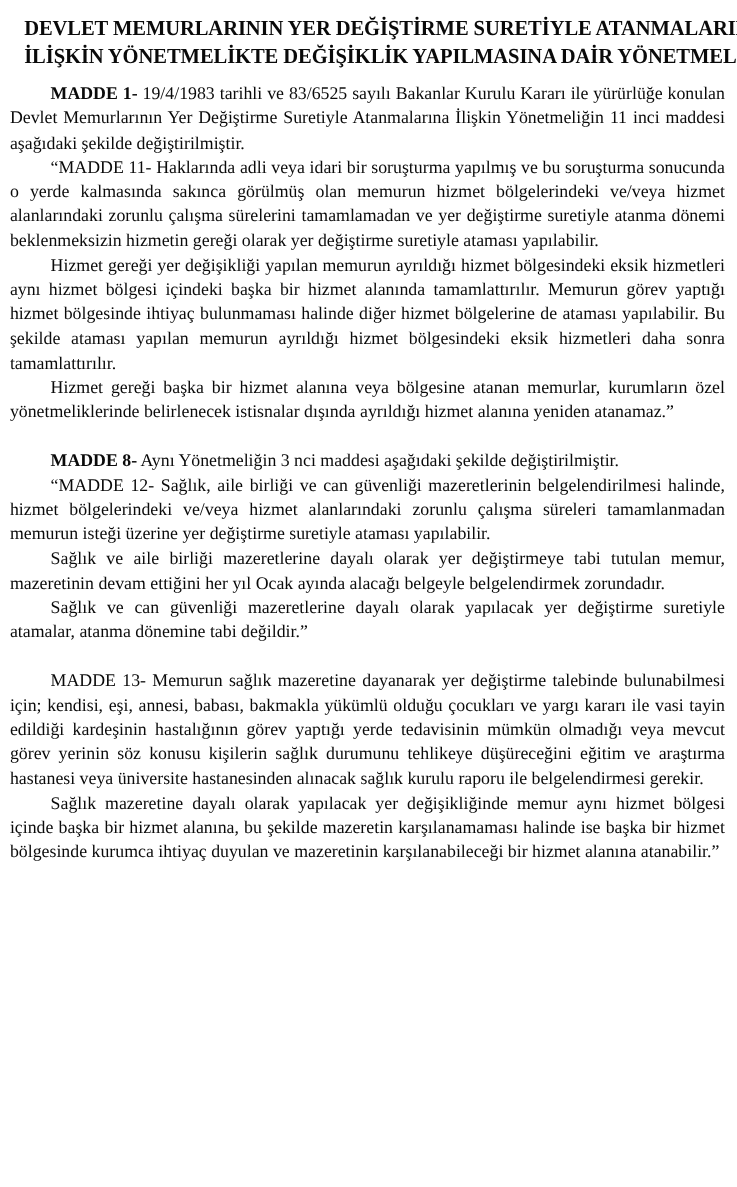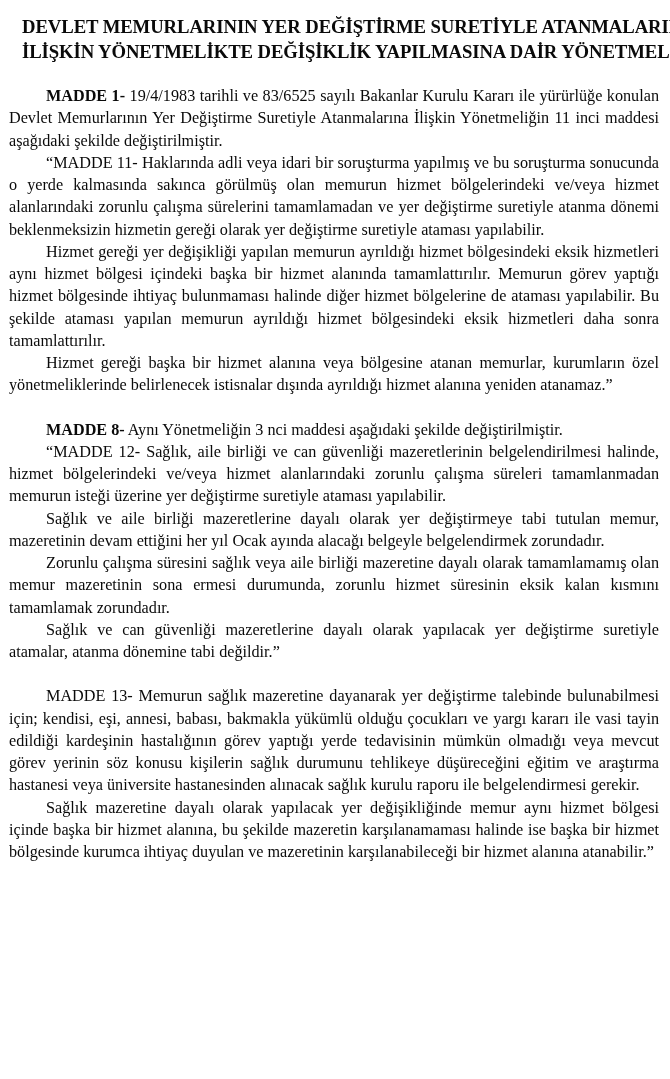--- a/index.html
+++ b/index.html
@@ -34,21 +34,21 @@
     transform: scaleX(0.96);
     transform-origin: center top;
     white-space: nowrap;
   }
   .doc-title .tl {
     display: block;
   }
 
   
   .body-text {
-    margin-top: 21px;
+    margin-top: 10px;
   }
   p.para {
     margin: 0;
     font-size: 16.2px;
     line-height: 22.25px;
     text-align: justify;
     text-justify: inter-word;
     text-indent: 37px;
     hyphens: none;
   }
@@ -83,21 +83,20 @@
     <p class="para"><span>Hizmet gereği başka bir hizmet alanına veya bölgesine atanan memurlar, kurumların özel yönetmeliklerinde belirlenecek istisnalar dışında ayrıldığı hizmet alanına yeniden atanamaz.”</span></p>
 
     <div class="gap"></div>
 
     <p class="para"><span class="madde-label">MADDE 8-</span><span> Aynı Yönetmeliğin 3 nci maddesi aşağıdaki şekilde değiştirilmiştir.</span></p>
 
     <p class="para"><span>“MADDE 12- Sağlık, aile birliği ve can güvenliği mazeretlerinin belgelendirilmesi halinde, hizmet bölgelerindeki ve/veya hizmet alanlarındaki zorunlu çalışma süreleri tamamlanmadan memurun isteği üzerine yer değiştirme suretiyle ataması yapılabilir.</span></p>
 
     <p class="para"><span>Sağlık ve aile birliği mazeretlerine dayalı olarak yer değiştirmeye tabi tutulan memur, mazeretinin devam ettiğini her yıl Ocak ayında alacağı belgeyle belgelendirmek zorundadır.</span></p>
 
-    <p class="para"><span>Zorunlu çalışma süresini sağlık veya aile birliği mazeretine dayalı olarak tamamlamamış olan memur mazeretinin sona ermesi durumunda, zorunlu hizmet süresinin eksik kalan kısmını tamamlamak zorundadır.</span></p>
 
     <p class="para"><span>Sağlık ve can güvenliği mazeretlerine dayalı olarak yapılacak yer değiştirme suretiyle atamalar, atanma dönemine tabi değildir.”</span></p>
 
     <div class="gap"></div>
 
 
 
     <p class="para"><span>MADDE 13- Memurun sağlık mazeretine dayanarak yer değiştirme talebinde bulunabilmesi için; kendisi, eşi, annesi, babası, bakmakla yükümlü olduğu çocukları ve yargı kararı ile vasi tayin edildiği kardeşinin hastalığının görev yaptığı yerde tedavisinin mümkün olmadığı veya mevcut görev yerinin söz konusu kişilerin sağlık durumunu tehlikeye düşüreceğini eğitim ve araştırma hastanesi veya üniversite hastanesinden alınacak sağlık kurulu raporu ile belgelendirmesi gerekir.</span></p>
 
     <p class="para"><span>Sağlık mazeretine dayalı olarak yapılacak yer değişikliğinde memur aynı hizmet bölgesi içinde başka bir hizmet alanına, bu şekilde mazeretin karşılanamaması halinde ise başka bir hizmet bölgesinde kurumca ihtiyaç duyulan ve mazeretinin karşılanabileceği bir hizmet alanına atanabilir.”</span></p>

